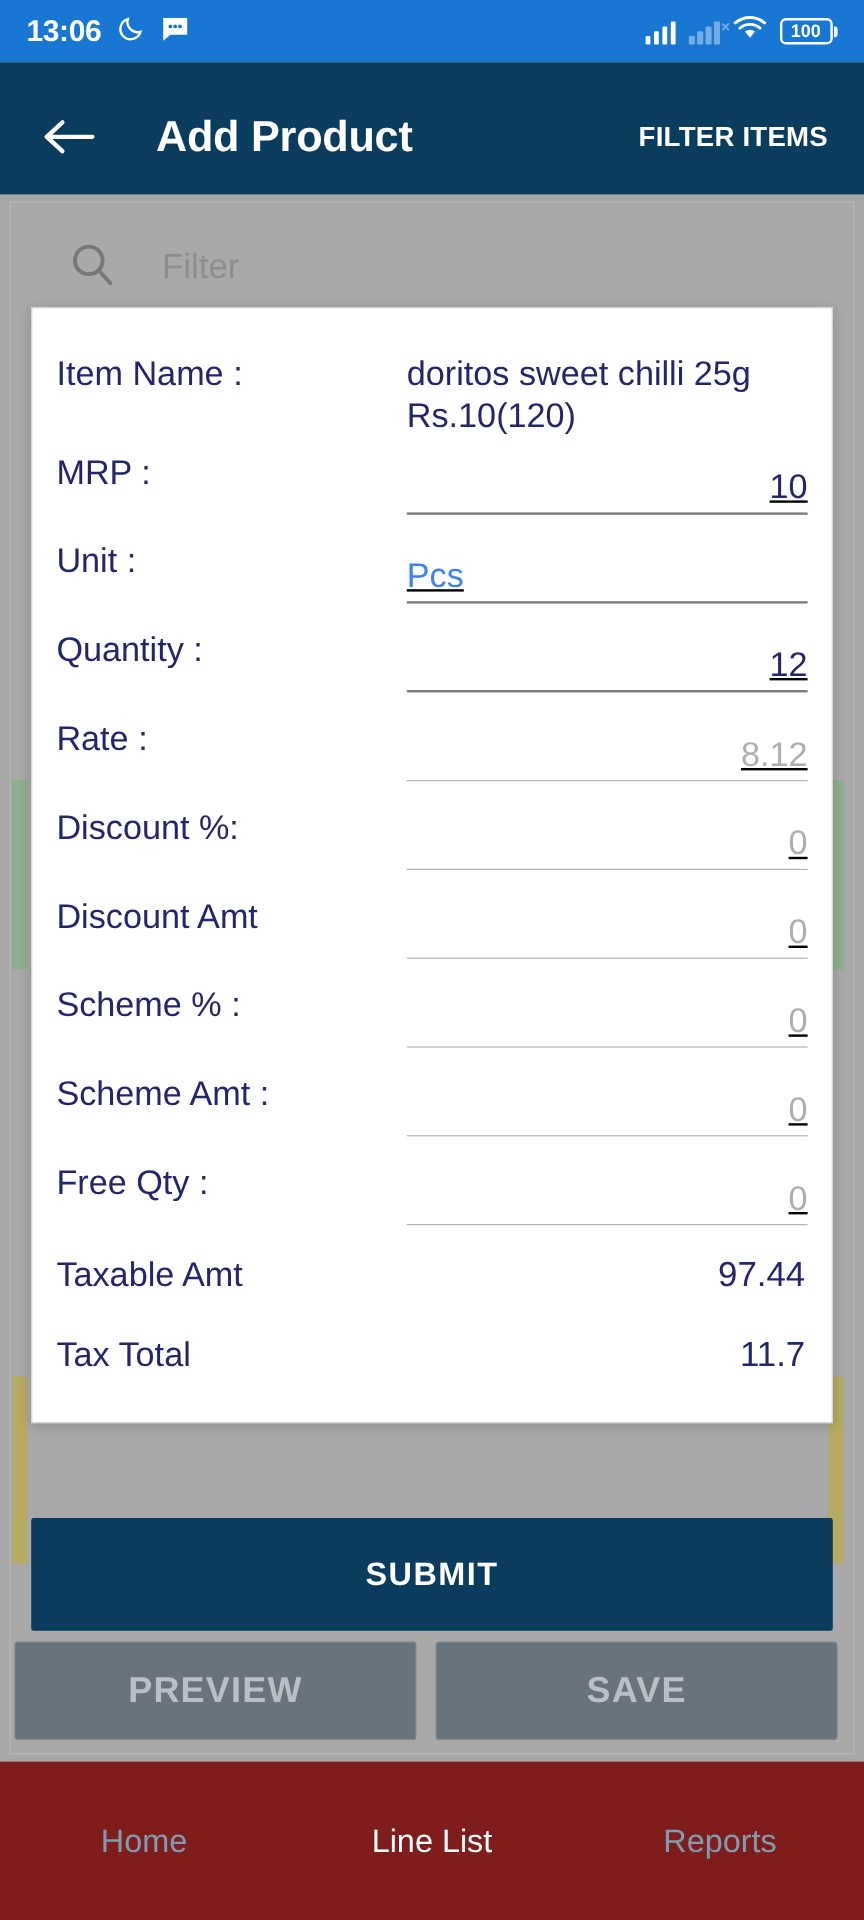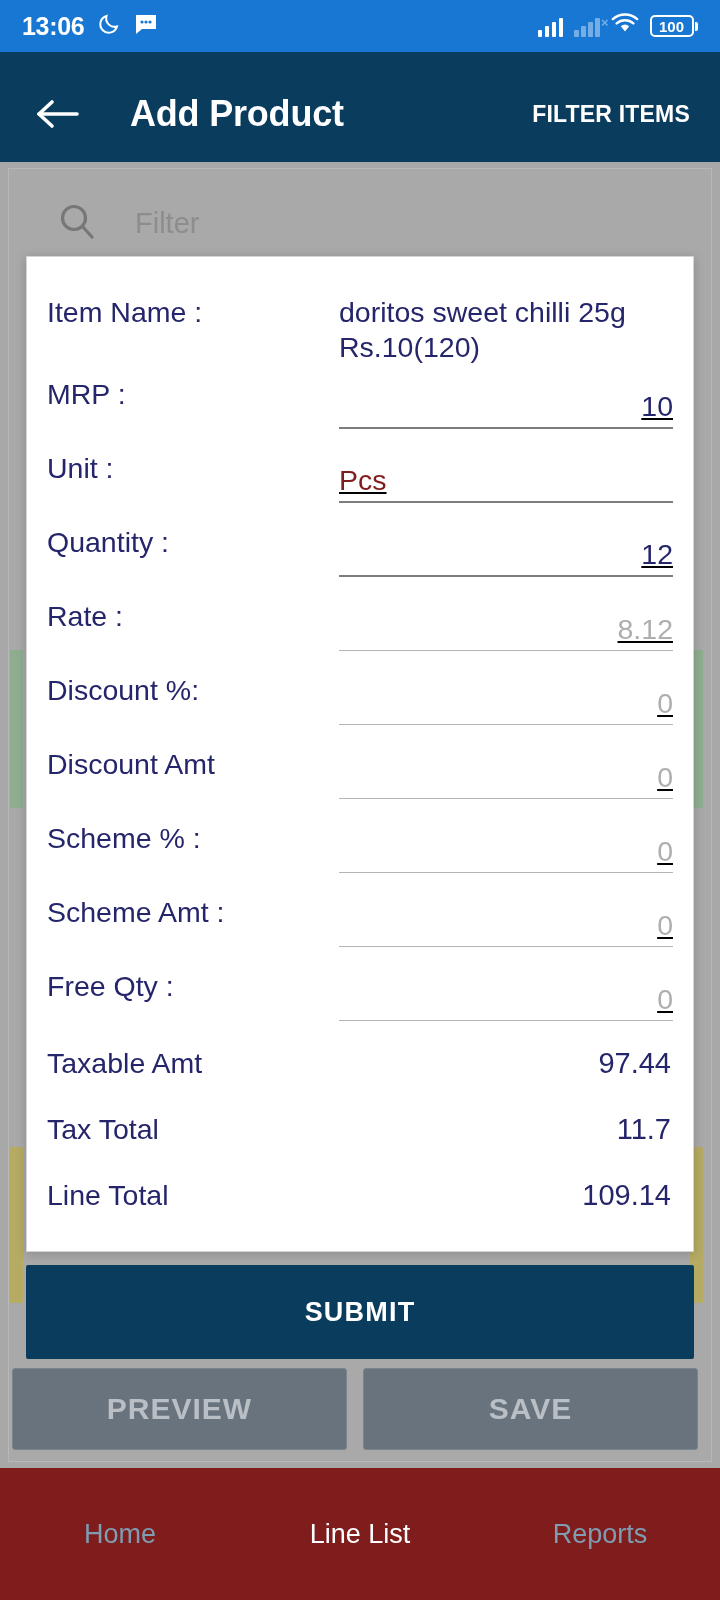--- a/index.html
+++ b/index.html
@@ -275,21 +275,21 @@
   }
   .fcell.thin { border-bottom: 1.5px solid #b4b4b4; }
   .fcell-inner {
     width: 100%;
     font-size: 28.5px;
     line-height: 1.15;
   }
   .val-right { text-align: right; }
   .val-left  { text-align: left; }
   .val-navy  { color: #25256b; }
-  .val-dark  { color: #7f1d1d; }
+  .val-dark  { color: #3b82f6; }
   .val-grey  { color: #aeaeae; }
 
   
   .srow {
     display: flex;
     align-items: center;
     min-height: 66px;
   }
   .slabel {
     width: 292px;
@@ -516,24 +516,20 @@
       </div>
     <div id="dialog-summary">
         <div class="srow">
           <div class="slabel">Taxable Amt</div>
           <div class="svalue">97.44</div>
         </div>
         <div class="srow">
           <div class="slabel">Tax Total</div>
           <div class="svalue">11.7</div>
         </div>
-        <div class="srow">
-          <div class="slabel">Line Total</div>
-          <div class="svalue">109.14</div>
-        </div>
       </div>
   </div>
 
   <button class="submit-btn">SUBMIT</button>
 
   <div class="bottomnav">
     <div class="navitem">Home</div>
     <div class="navitem active">Line List</div>
     <div class="navitem">Reports</div>
   </div>

